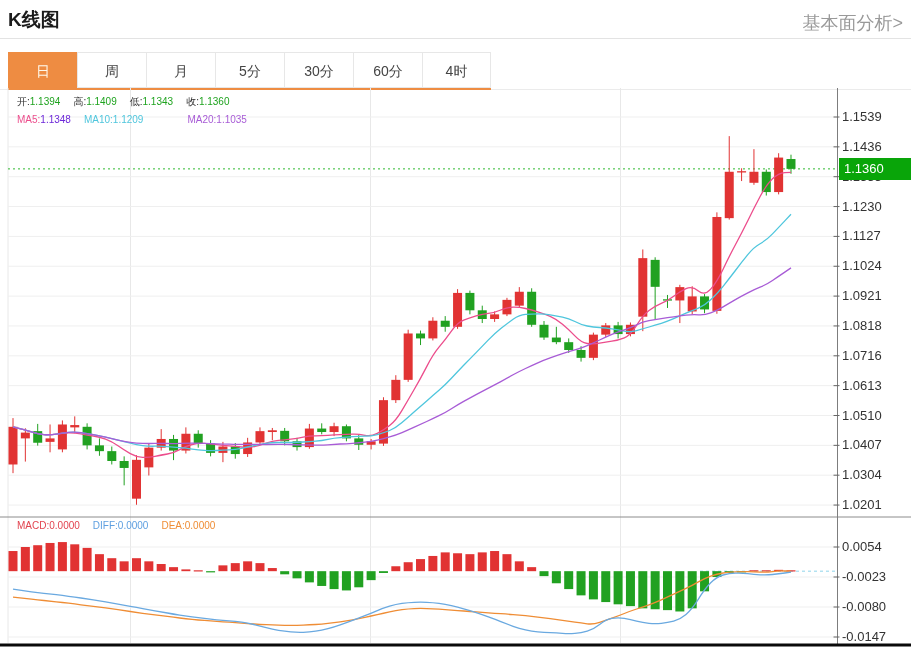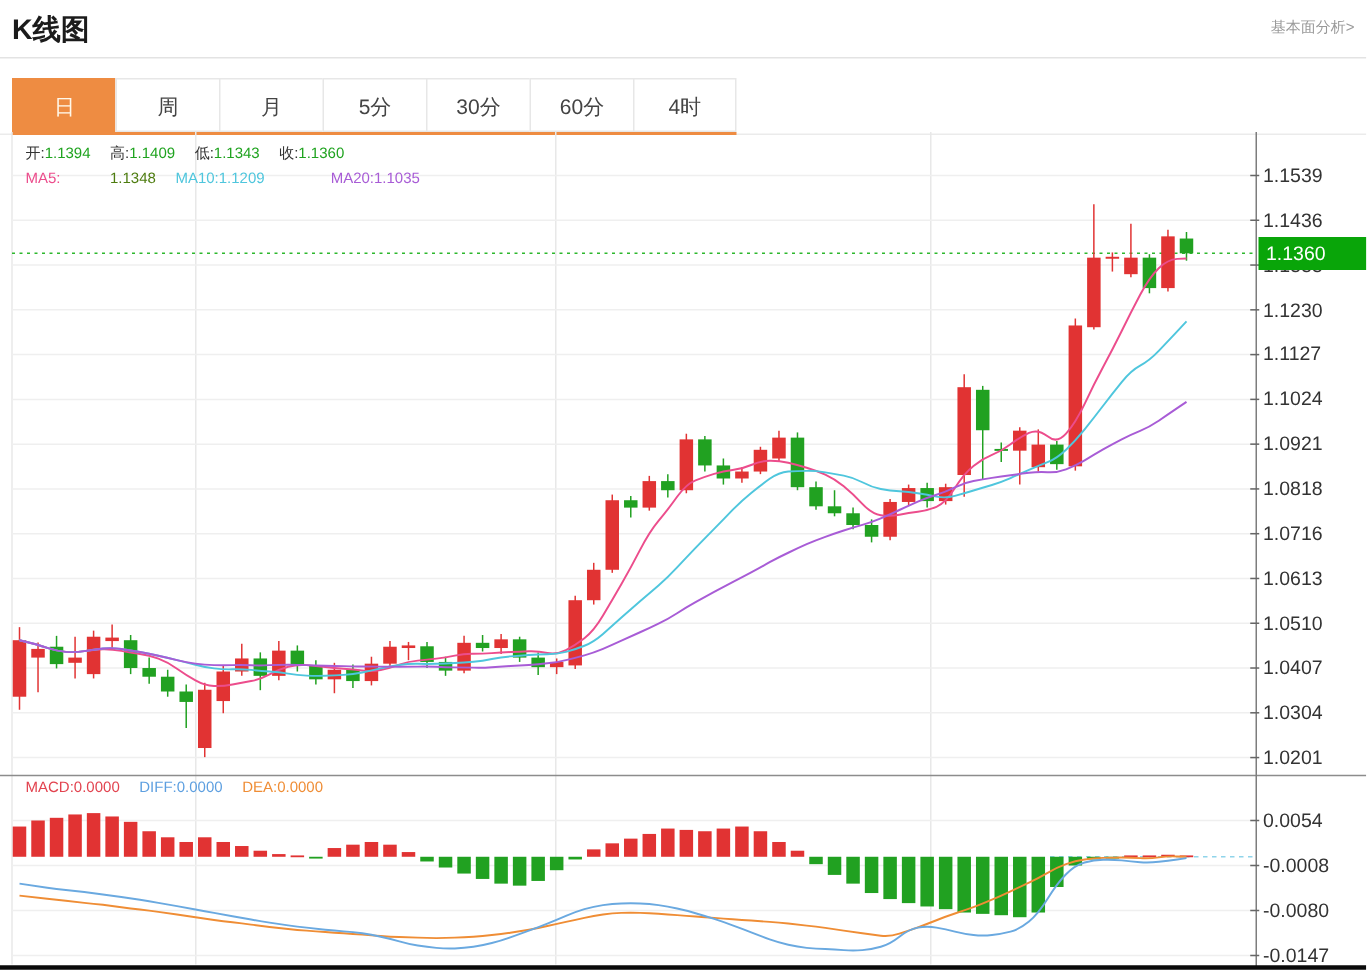--- a/index.html
+++ b/index.html
@@ -1,19 +1,19 @@
 <!DOCTYPE html>
 <html><head>
 <meta charset="utf-8">
 <style>
   html,body{margin:0;padding:0;background:#fff;}
   .app{position:relative;width:911px;height:649px;background:#fff;overflow:hidden;
        font-family:"Liberation Sans","DejaVu Sans",sans-serif;}
   .hdr-title{position:absolute;left:8px;top:7px;font-size:19px;font-weight:bold;color:#1b1b1b;}
-  .hdr-link{position:absolute;right:8px;top:11px;font-size:10px;color:#999;text-decoration:none;cursor:pointer;}
+  .hdr-link{position:absolute;right:8px;top:11px;font-size:18px;color:#999;text-decoration:none;cursor:pointer;}
   .hdr-divider{position:absolute;left:0;top:38px;width:911px;height:1px;background:#e3e3e3;}
   .tab-underlay{position:absolute;left:0;top:89px;width:911px;height:1px;background:#ebebeb;}
   .tabs{position:absolute;left:8px;top:52px;display:flex;border-bottom:2px solid #ee8c42;}
   .tab{width:69px;height:36px;line-height:36px;text-align:center;font-size:14px;color:#444;
        background:#fff;border:1px solid #e7e7e7;border-right:none;cursor:pointer;box-sizing:border-box;}
   .tab:last-child{border-right:1px solid #e7e7e7;}
   .tab.active{background:#ee8c42;color:#fff8ea;border-color:#ee8c42;}
   .legend-row{position:absolute;left:17px;display:flex;gap:13px;font-size:10px;white-space:nowrap;z-index:4;}
   .legend-row .lab{color:#333;}
   .chart-svg{position:absolute;left:0;top:0;z-index:1;}
@@ -40,21 +40,21 @@
       <div class="tab">4时</div>
     </div>
 
   <div class="legend-row" style="top:95px;">
       <span><span class="lab" style="color: rgb(51, 51, 51);">开:</span><span style="color: rgb(31, 163, 31);">1.1394</span></span>
       <span><span class="lab" style="color: rgb(51, 51, 51);">高:</span><span style="color: rgb(31, 163, 31);">1.1409</span></span>
       <span><span class="lab" style="color: rgb(51, 51, 51);">低:</span><span style="color: rgb(31, 163, 31);">1.1343</span></span>
       <span><span class="lab" style="color: rgb(51, 51, 51);">收:</span><span style="color: rgb(31, 163, 31);">1.1360</span></span>
     </div>
   <div class="legend-row" style="top:114px;">
-      <span><span class="" style="color: rgb(236, 77, 140);">MA5:</span><span style="color: #4d7c0f; margin-left: 33px;">1.1348</span></span>
+      <span><span class="" style="color: rgb(236, 77, 140);">MA5:</span><span style="color: #6d28d9;">1.1348</span></span>
       <span><span class="" style="color: rgb(79, 198, 221);">MA10:</span><span style="color: rgb(79, 198, 221);">1.1209</span></span>
       <span><span class="" style="color: rgb(168, 92, 214); margin-left: 31px;">MA20:</span><span style="color: rgb(168, 92, 214);">1.1035</span></span>
     </div>
   <div class="legend-row" style="top:520px;">
       <span><span class="" style="color: rgb(226, 67, 79);">MACD:</span><span style="color: rgb(226, 67, 79);">0.0000</span></span>
       <span><span class="" style="color: rgb(93, 159, 224);">DIFF:</span><span style="color: rgb(93, 159, 224);">0.0000</span></span>
       <span><span class="" style="color: rgb(239, 141, 53);">DEA:</span><span style="color: rgb(239, 141, 53);">0.0000</span></span>
     </div>
 
   <svg class="chart-svg" id="chart" width="911" height="649">
@@ -311,18 +311,18 @@
       <div class="tick-label" style="top: 258.25px;">1.1024</div>
       <div class="tick-label" style="top: 288.1px;">1.0921</div>
       <div class="tick-label" style="top: 317.95px;">1.0818</div>
       <div class="tick-label" style="top: 347.8px;">1.0716</div>
       <div class="tick-label" style="top: 377.65px;">1.0613</div>
       <div class="tick-label" style="top: 407.5px;">1.0510</div>
       <div class="tick-label" style="top: 437.35px;">1.0407</div>
       <div class="tick-label" style="top: 467.2px;">1.0304</div>
       <div class="tick-label" style="top: 497.05px;">1.0201</div>
       <div class="tick-label" style="top: 539px;">0.0054</div>
-      <div class="tick-label" style="top: 569px;">-0.0008</div>
+      <div class="tick-label" style="top: 569px;">-0.0023</div>
       <div class="tick-label" style="top: 599px;">-0.0080</div>
       <div class="tick-label" style="top: 629px;">-0.0147</div>
     </div>
   <div class="price-badge" style="background: rgb(9, 165, 9); top: 157.875px;">1.1360</div>
 </div>
 
 </body></html>

